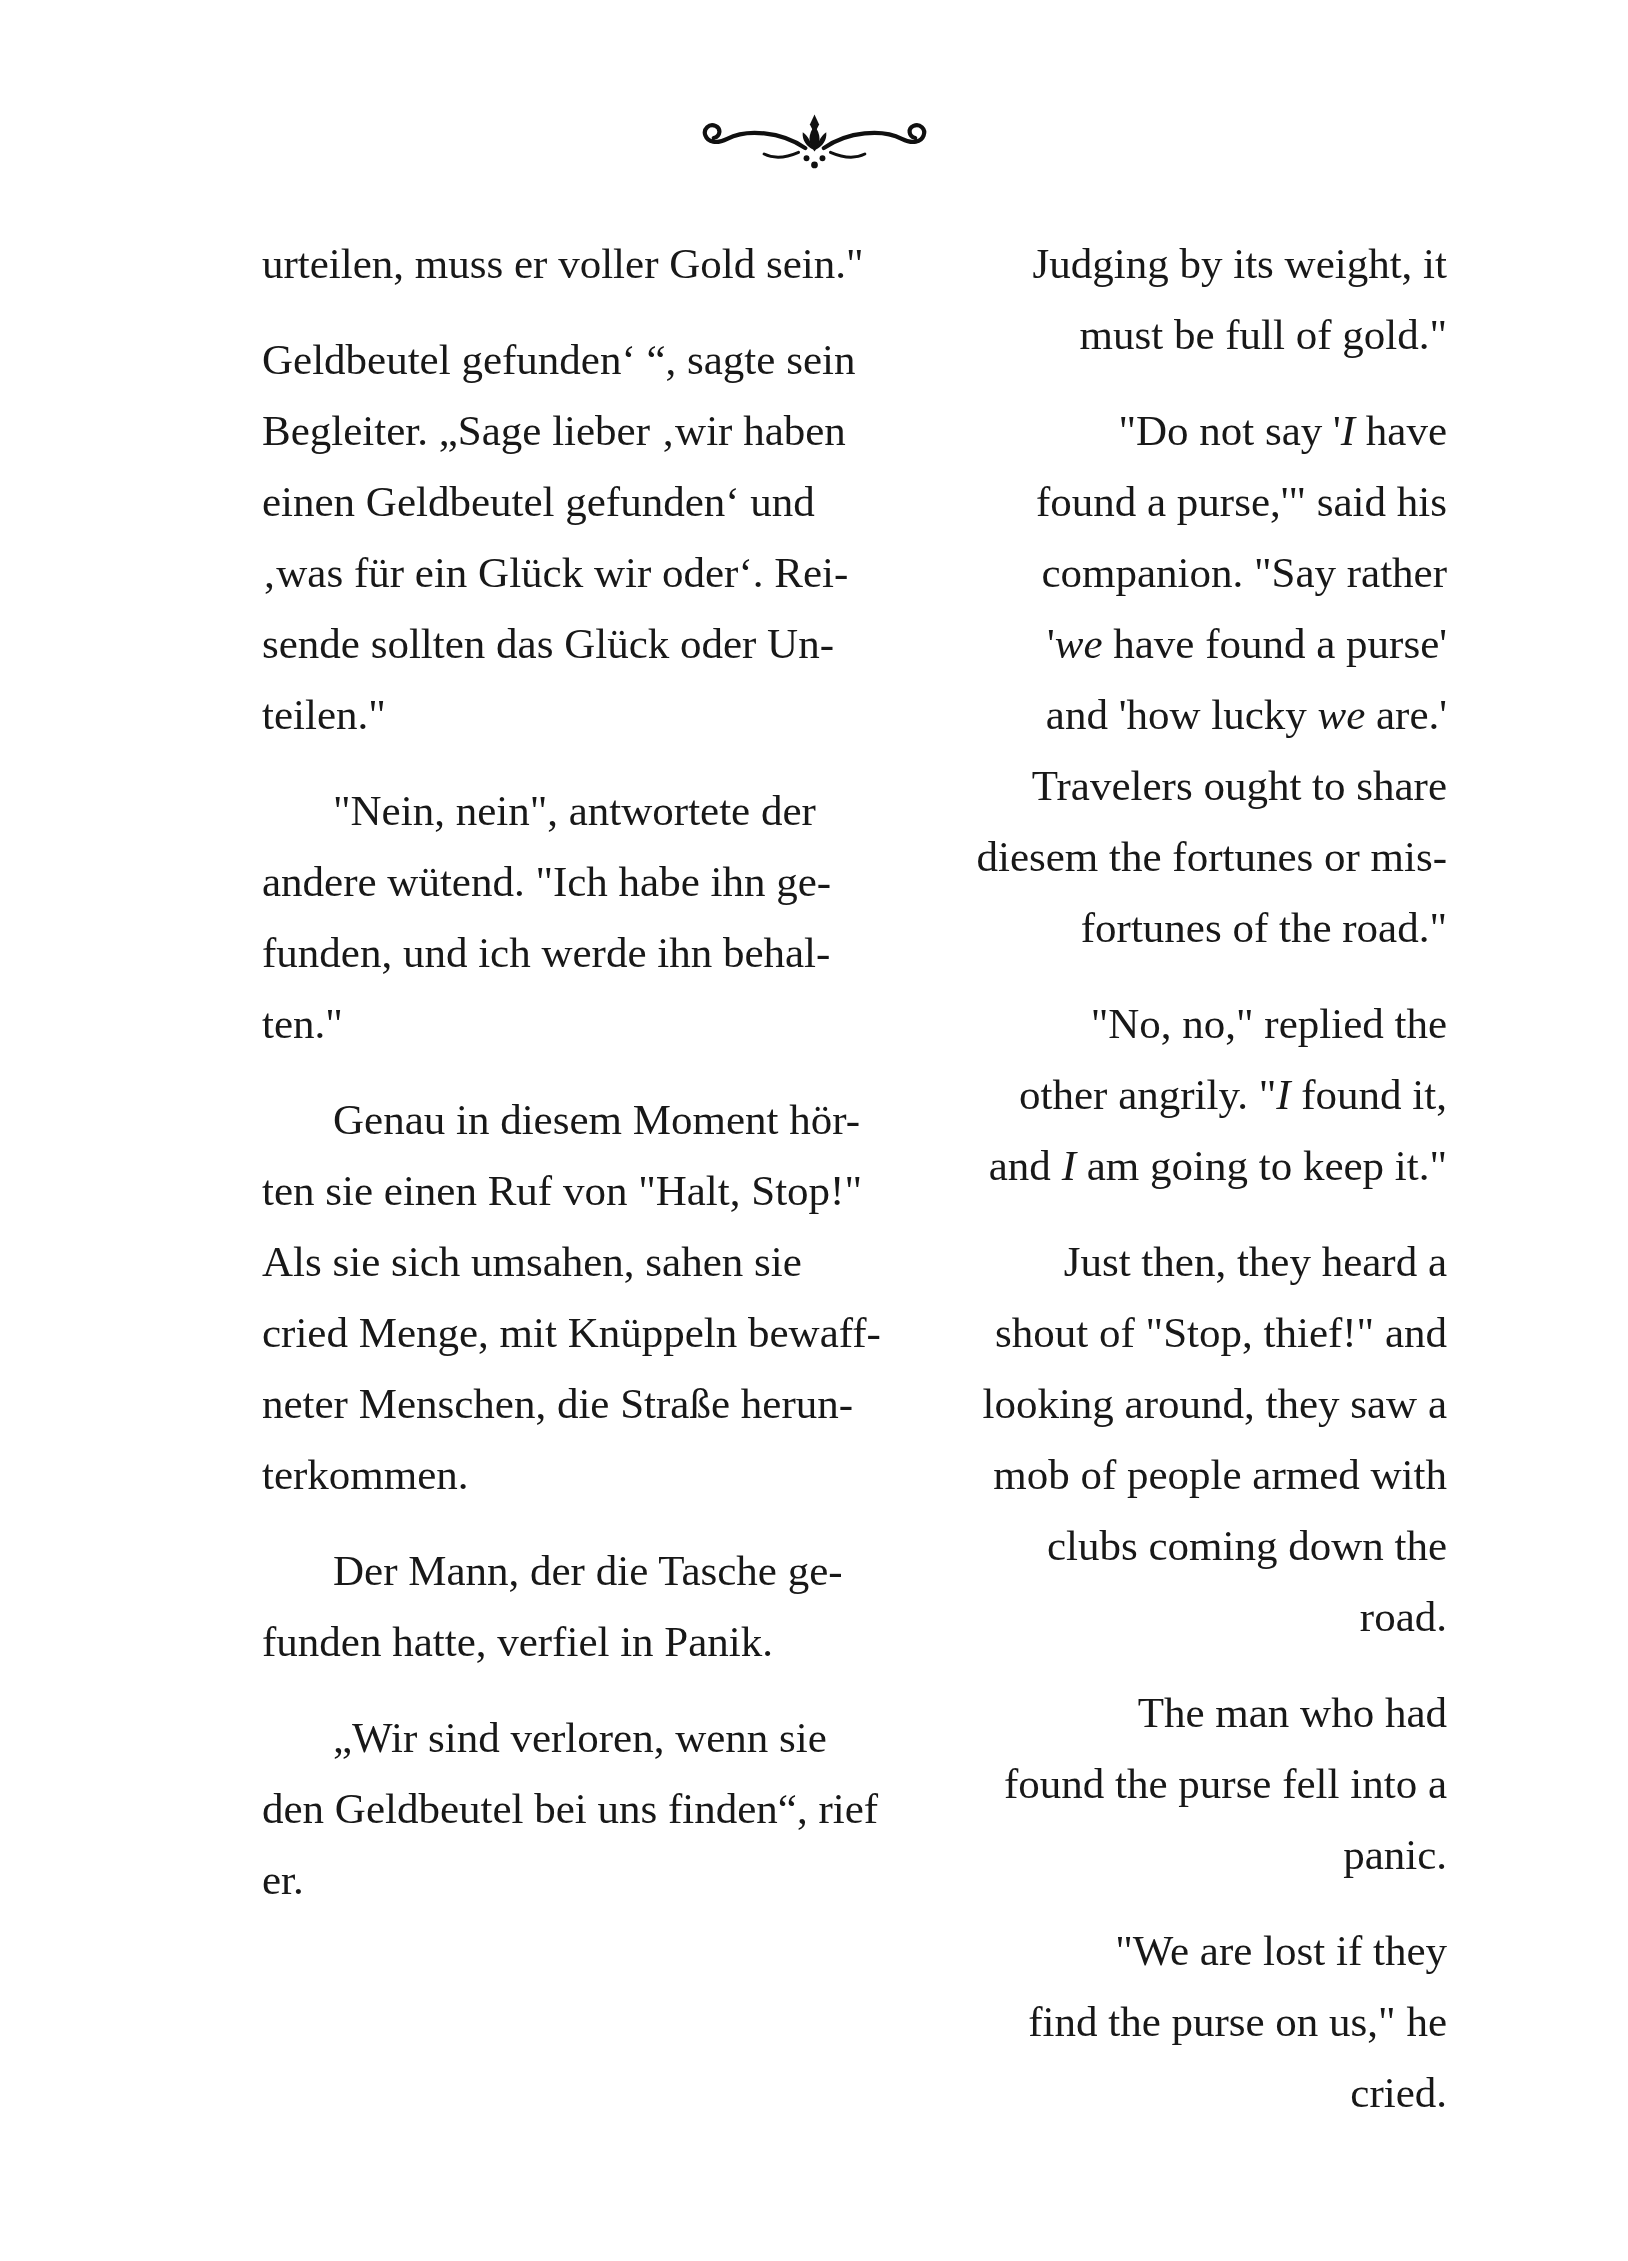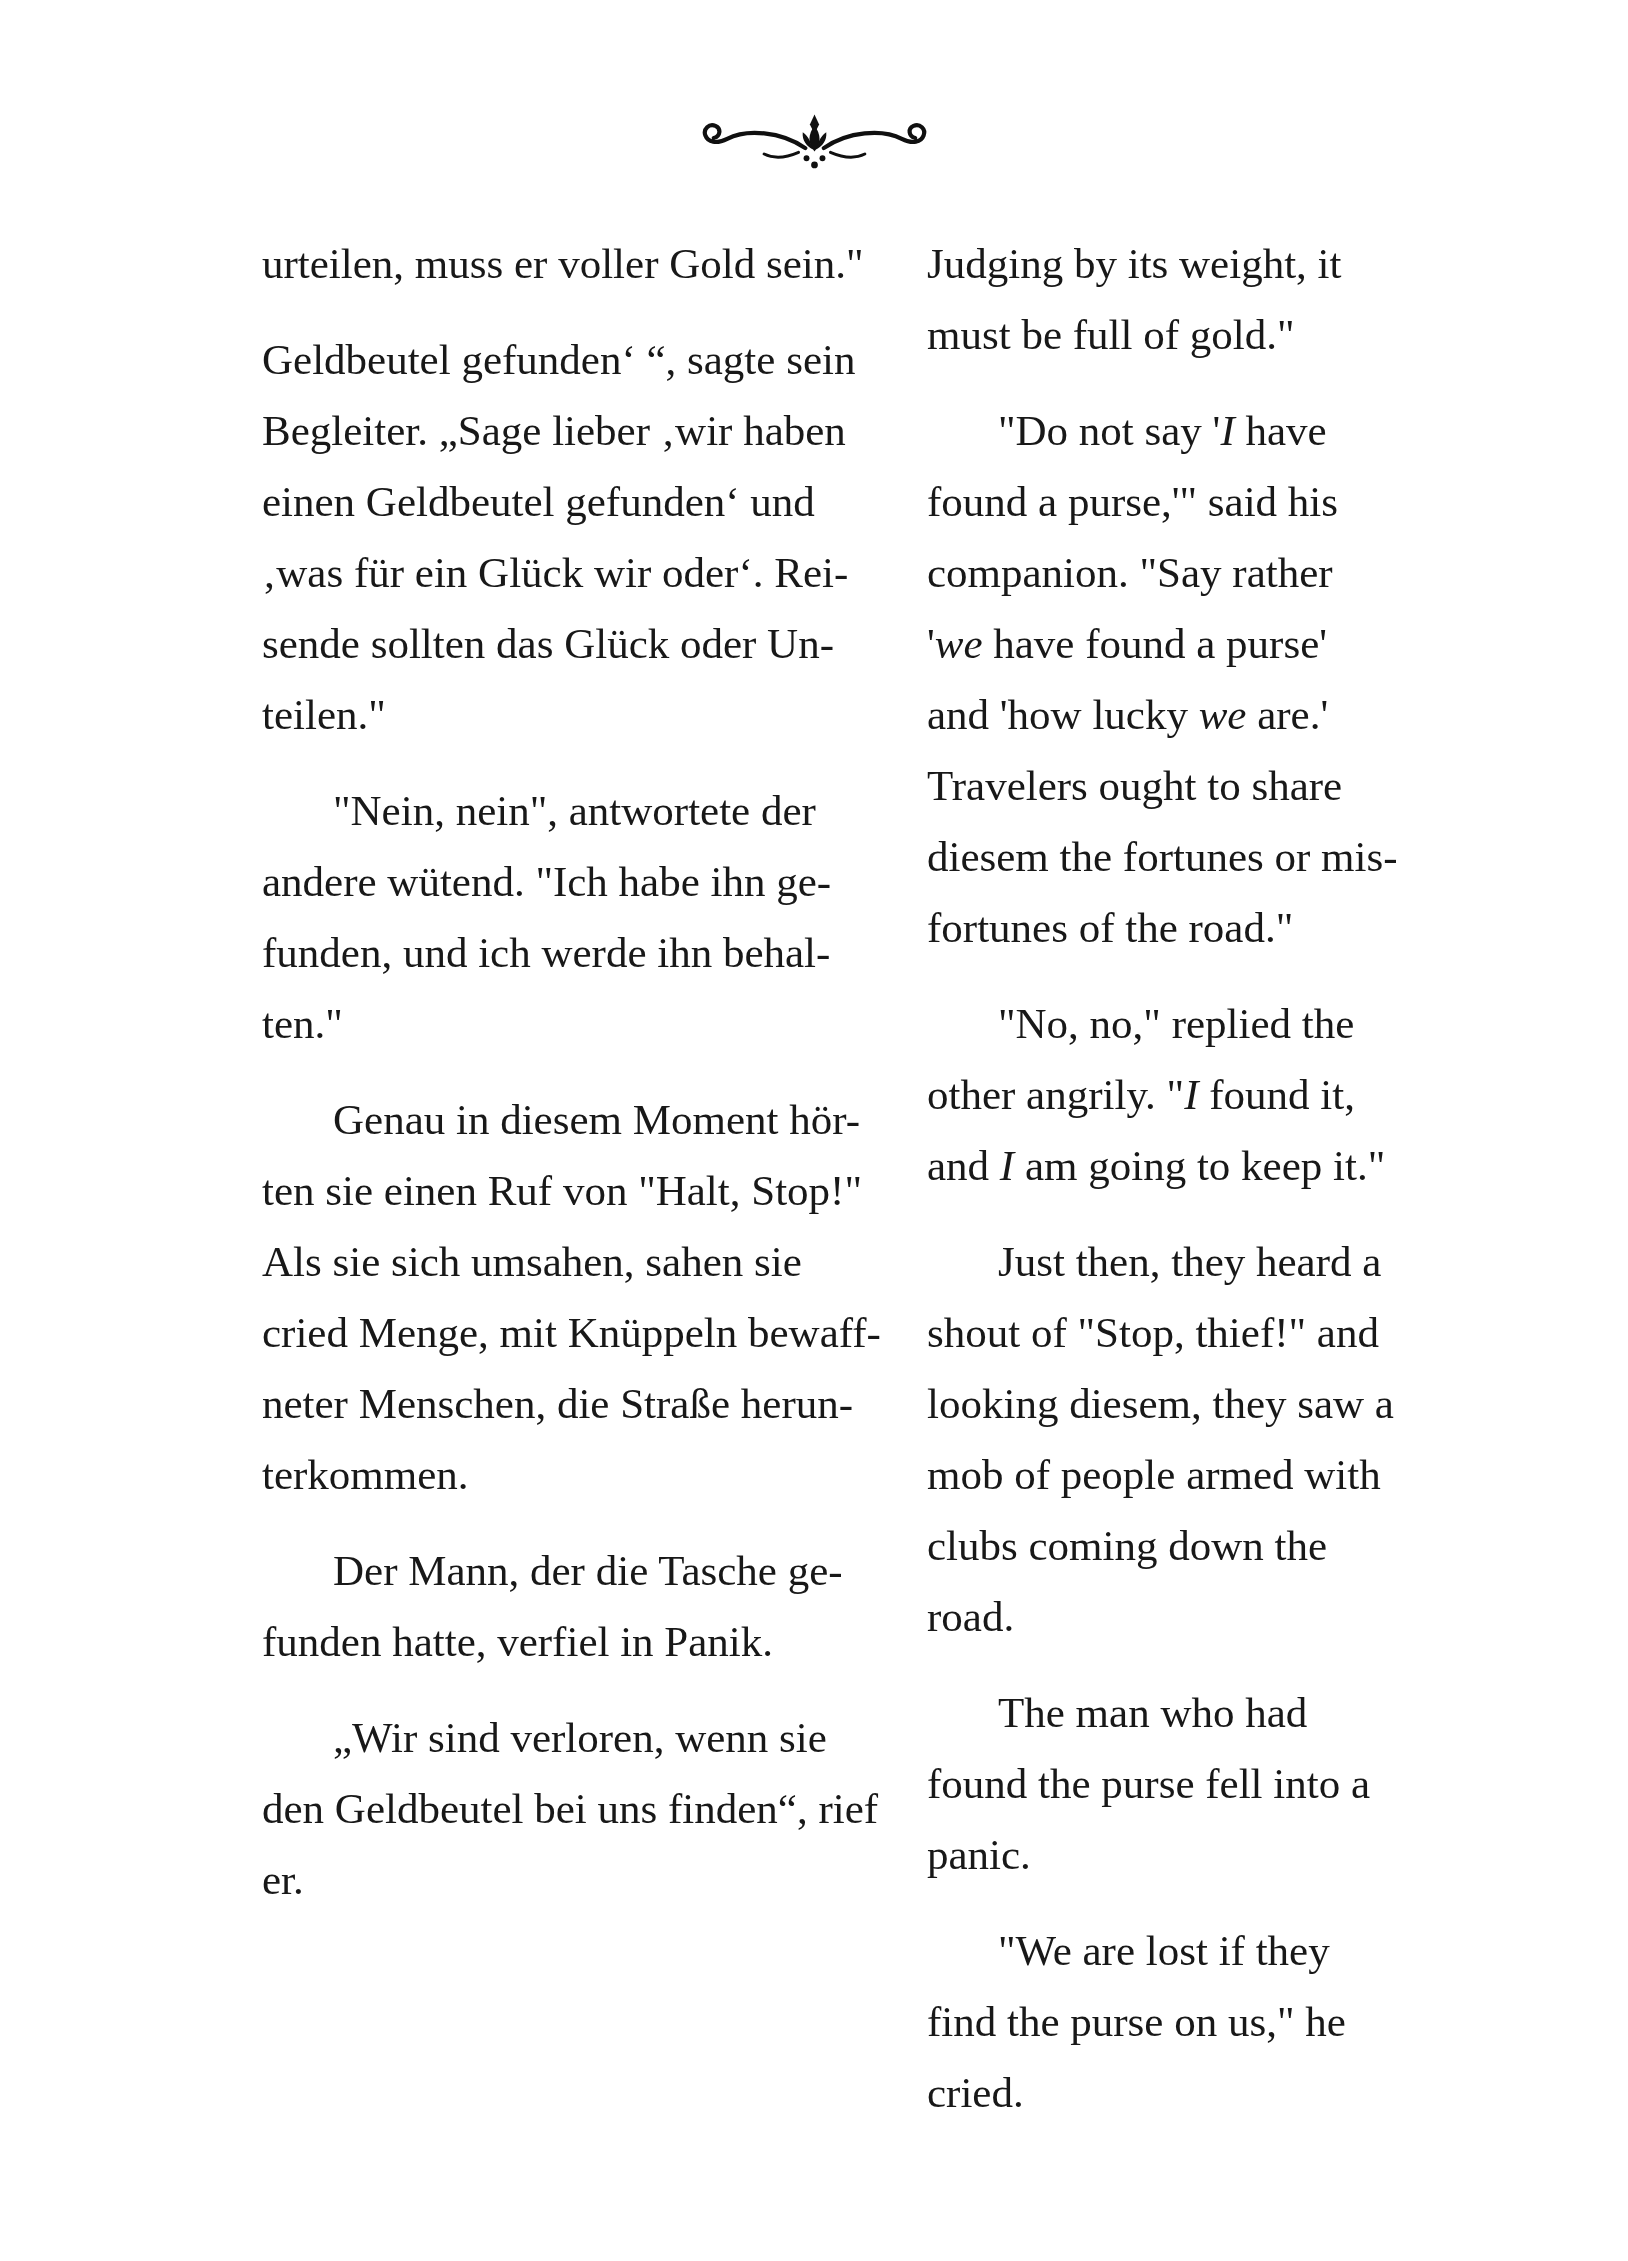--- a/index.html
+++ b/index.html
@@ -24,21 +24,21 @@
   }
   .ornament-top svg { display: block; width: 235px; height: 75px; }
   .columns {
     display: flex;
     padding-left: 262px;
     margin-top: 47px;
     gap: 8px;
   }
   .column { flex: 0 0 auto; }
   .column-left { width: 631px; }
-  .column-right { width: 520px; margin-left: 26px; }
+  .column-right { width: 520px; margin-left: 26px; text-align: right; }
   .paragraph { margin-bottom: 25px; }
   .line {
     font-size: 43px;
     line-height: 71px;
     white-space: nowrap;
   }
   .first-indent { padding-left: 71px; }
   em { font-style: italic; }
 </style>
 </head>
@@ -123,21 +123,21 @@
           <div class="line">fortunes of the road."</div>
         </div>
         <div class="paragraph">
           <div class="line first-indent">"No, no," replied the</div>
           <div class="line">other angrily. "<em>I</em> found it,</div>
           <div class="line">and <em>I</em> am going to keep it."</div>
         </div>
         <div class="paragraph">
           <div class="line first-indent">Just then, they heard a</div>
           <div class="line">shout of "Stop, thief!" and</div>
-          <div class="line">looking diesem, they saw a</div>
+          <div class="line">looking around, they saw a</div>
           <div class="line">mob of people armed with</div>
           <div class="line">clubs coming down the</div>
           <div class="line">road.</div>
         </div>
         <div class="paragraph">
           <div class="line first-indent">The man who had</div>
           <div class="line">found the purse fell into a</div>
           <div class="line">panic.</div>
         </div>
         <div class="paragraph">

